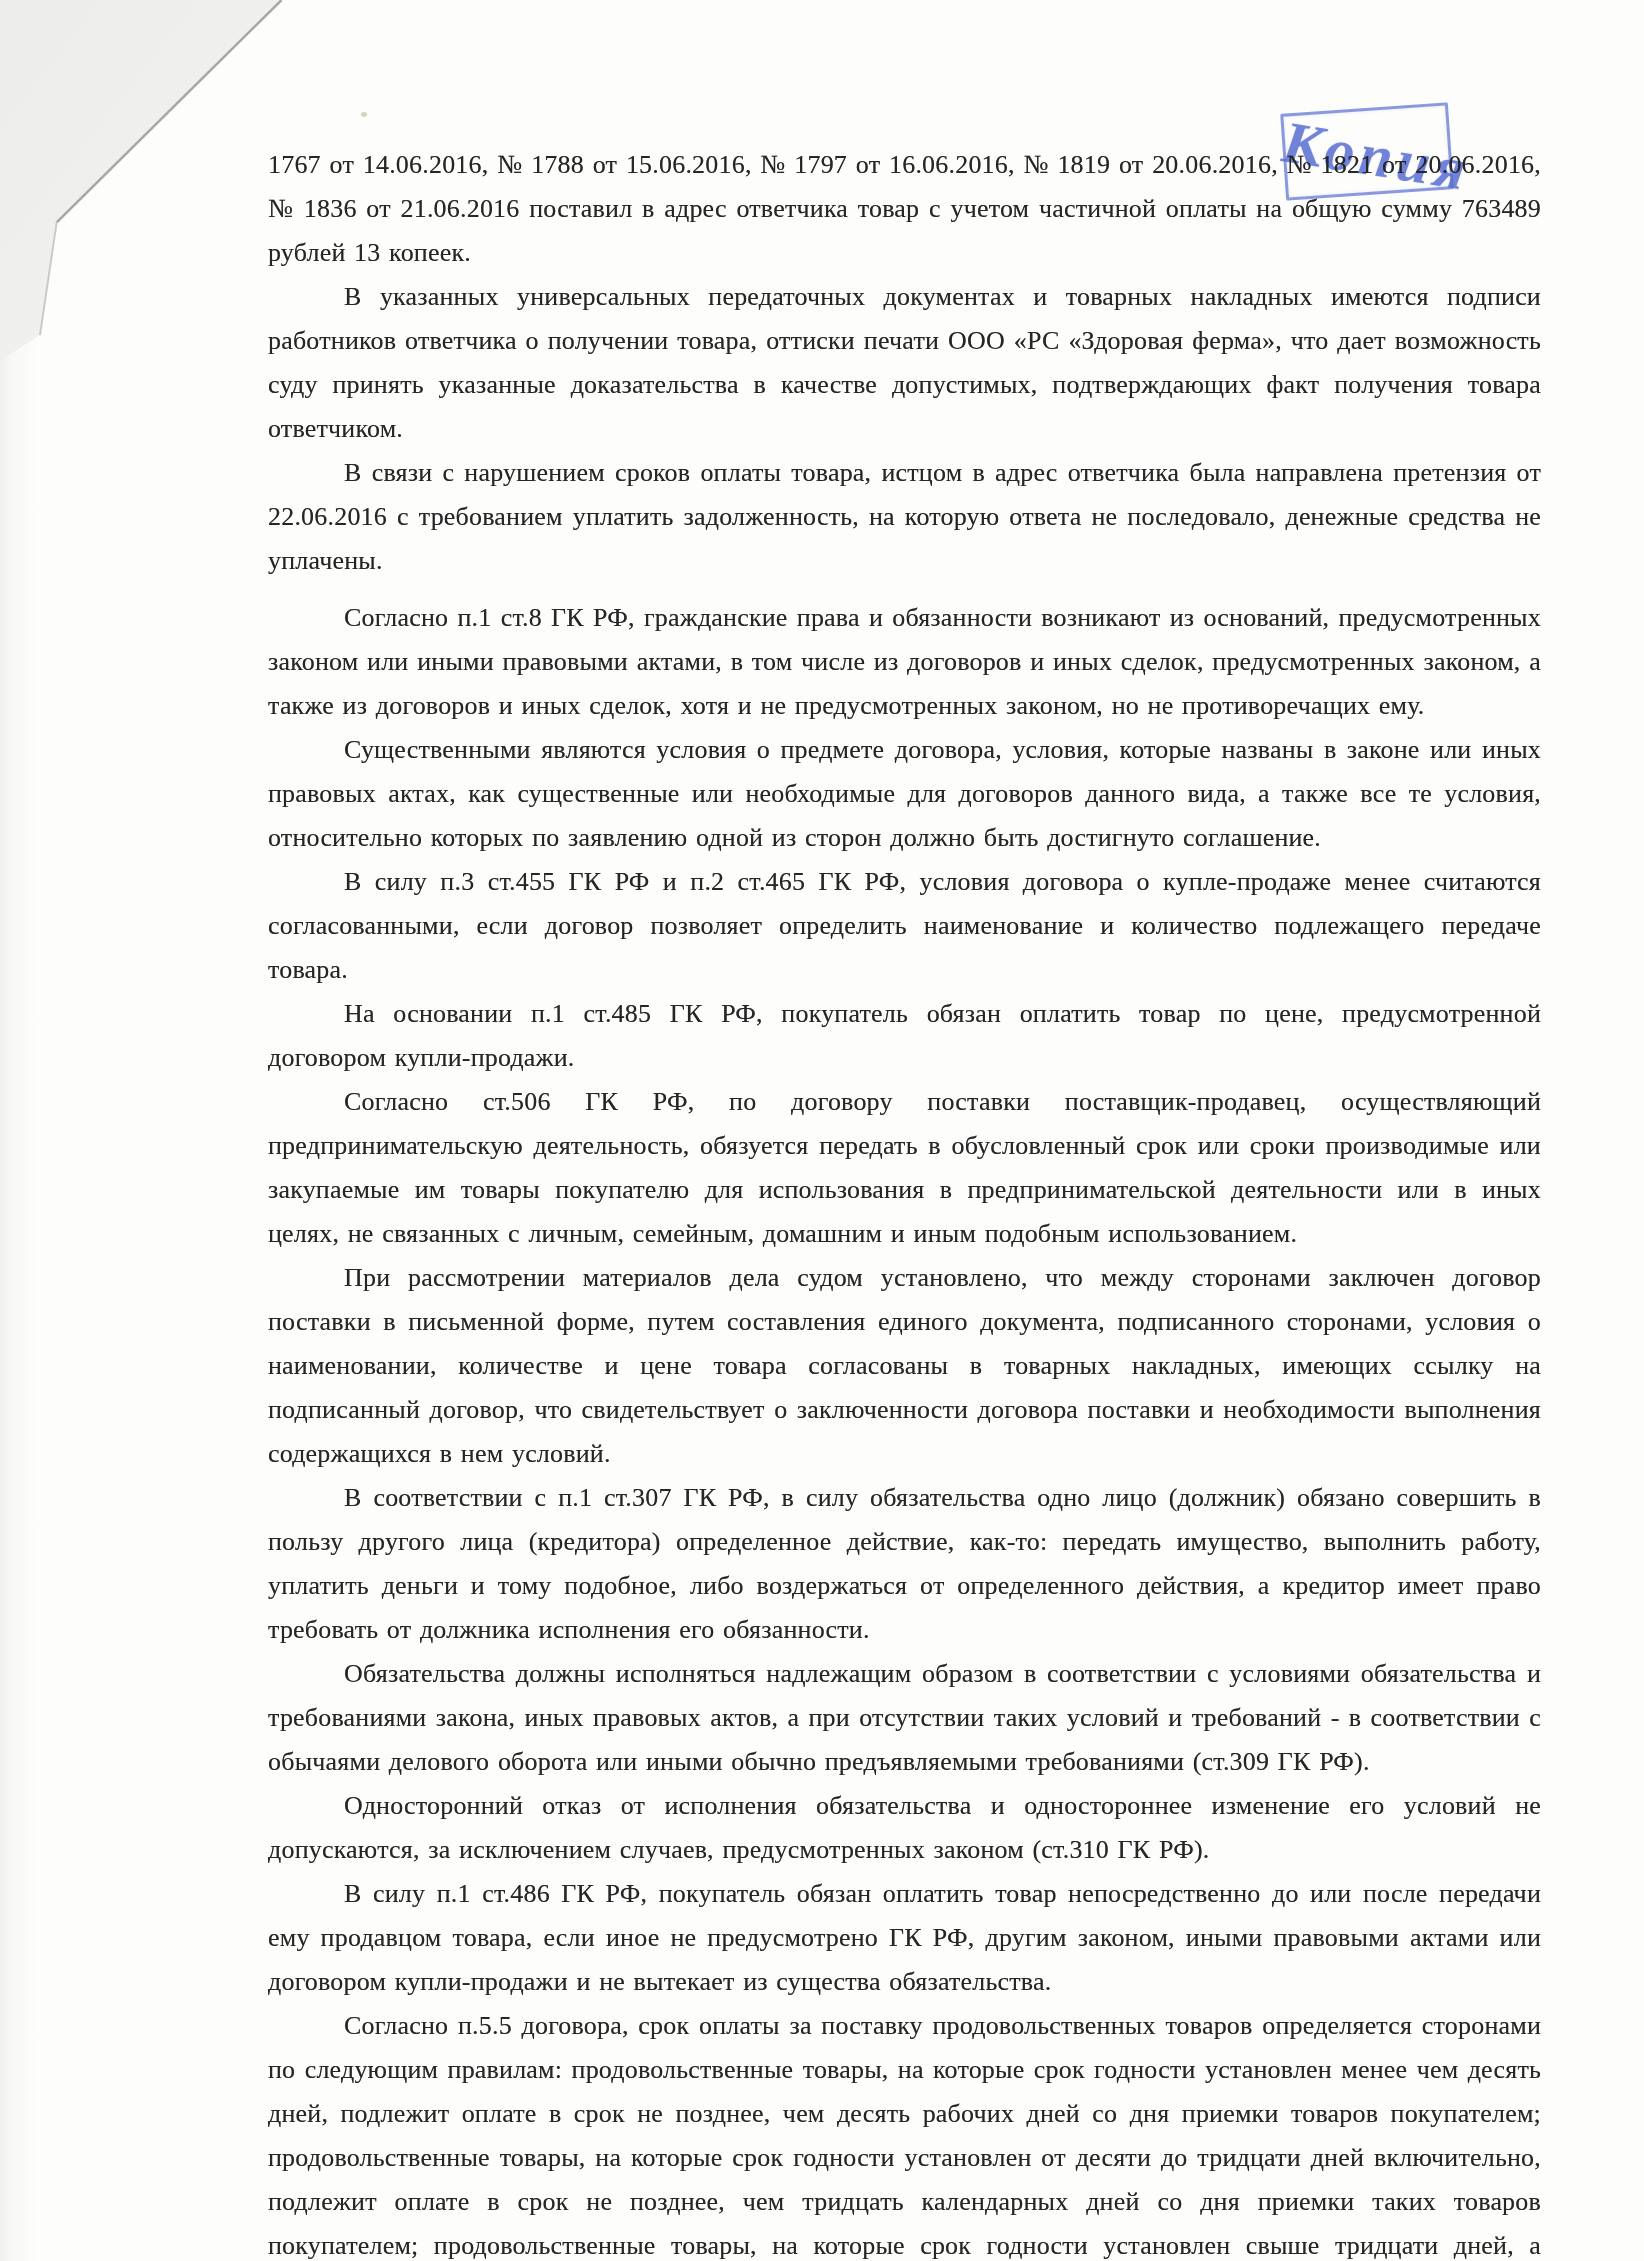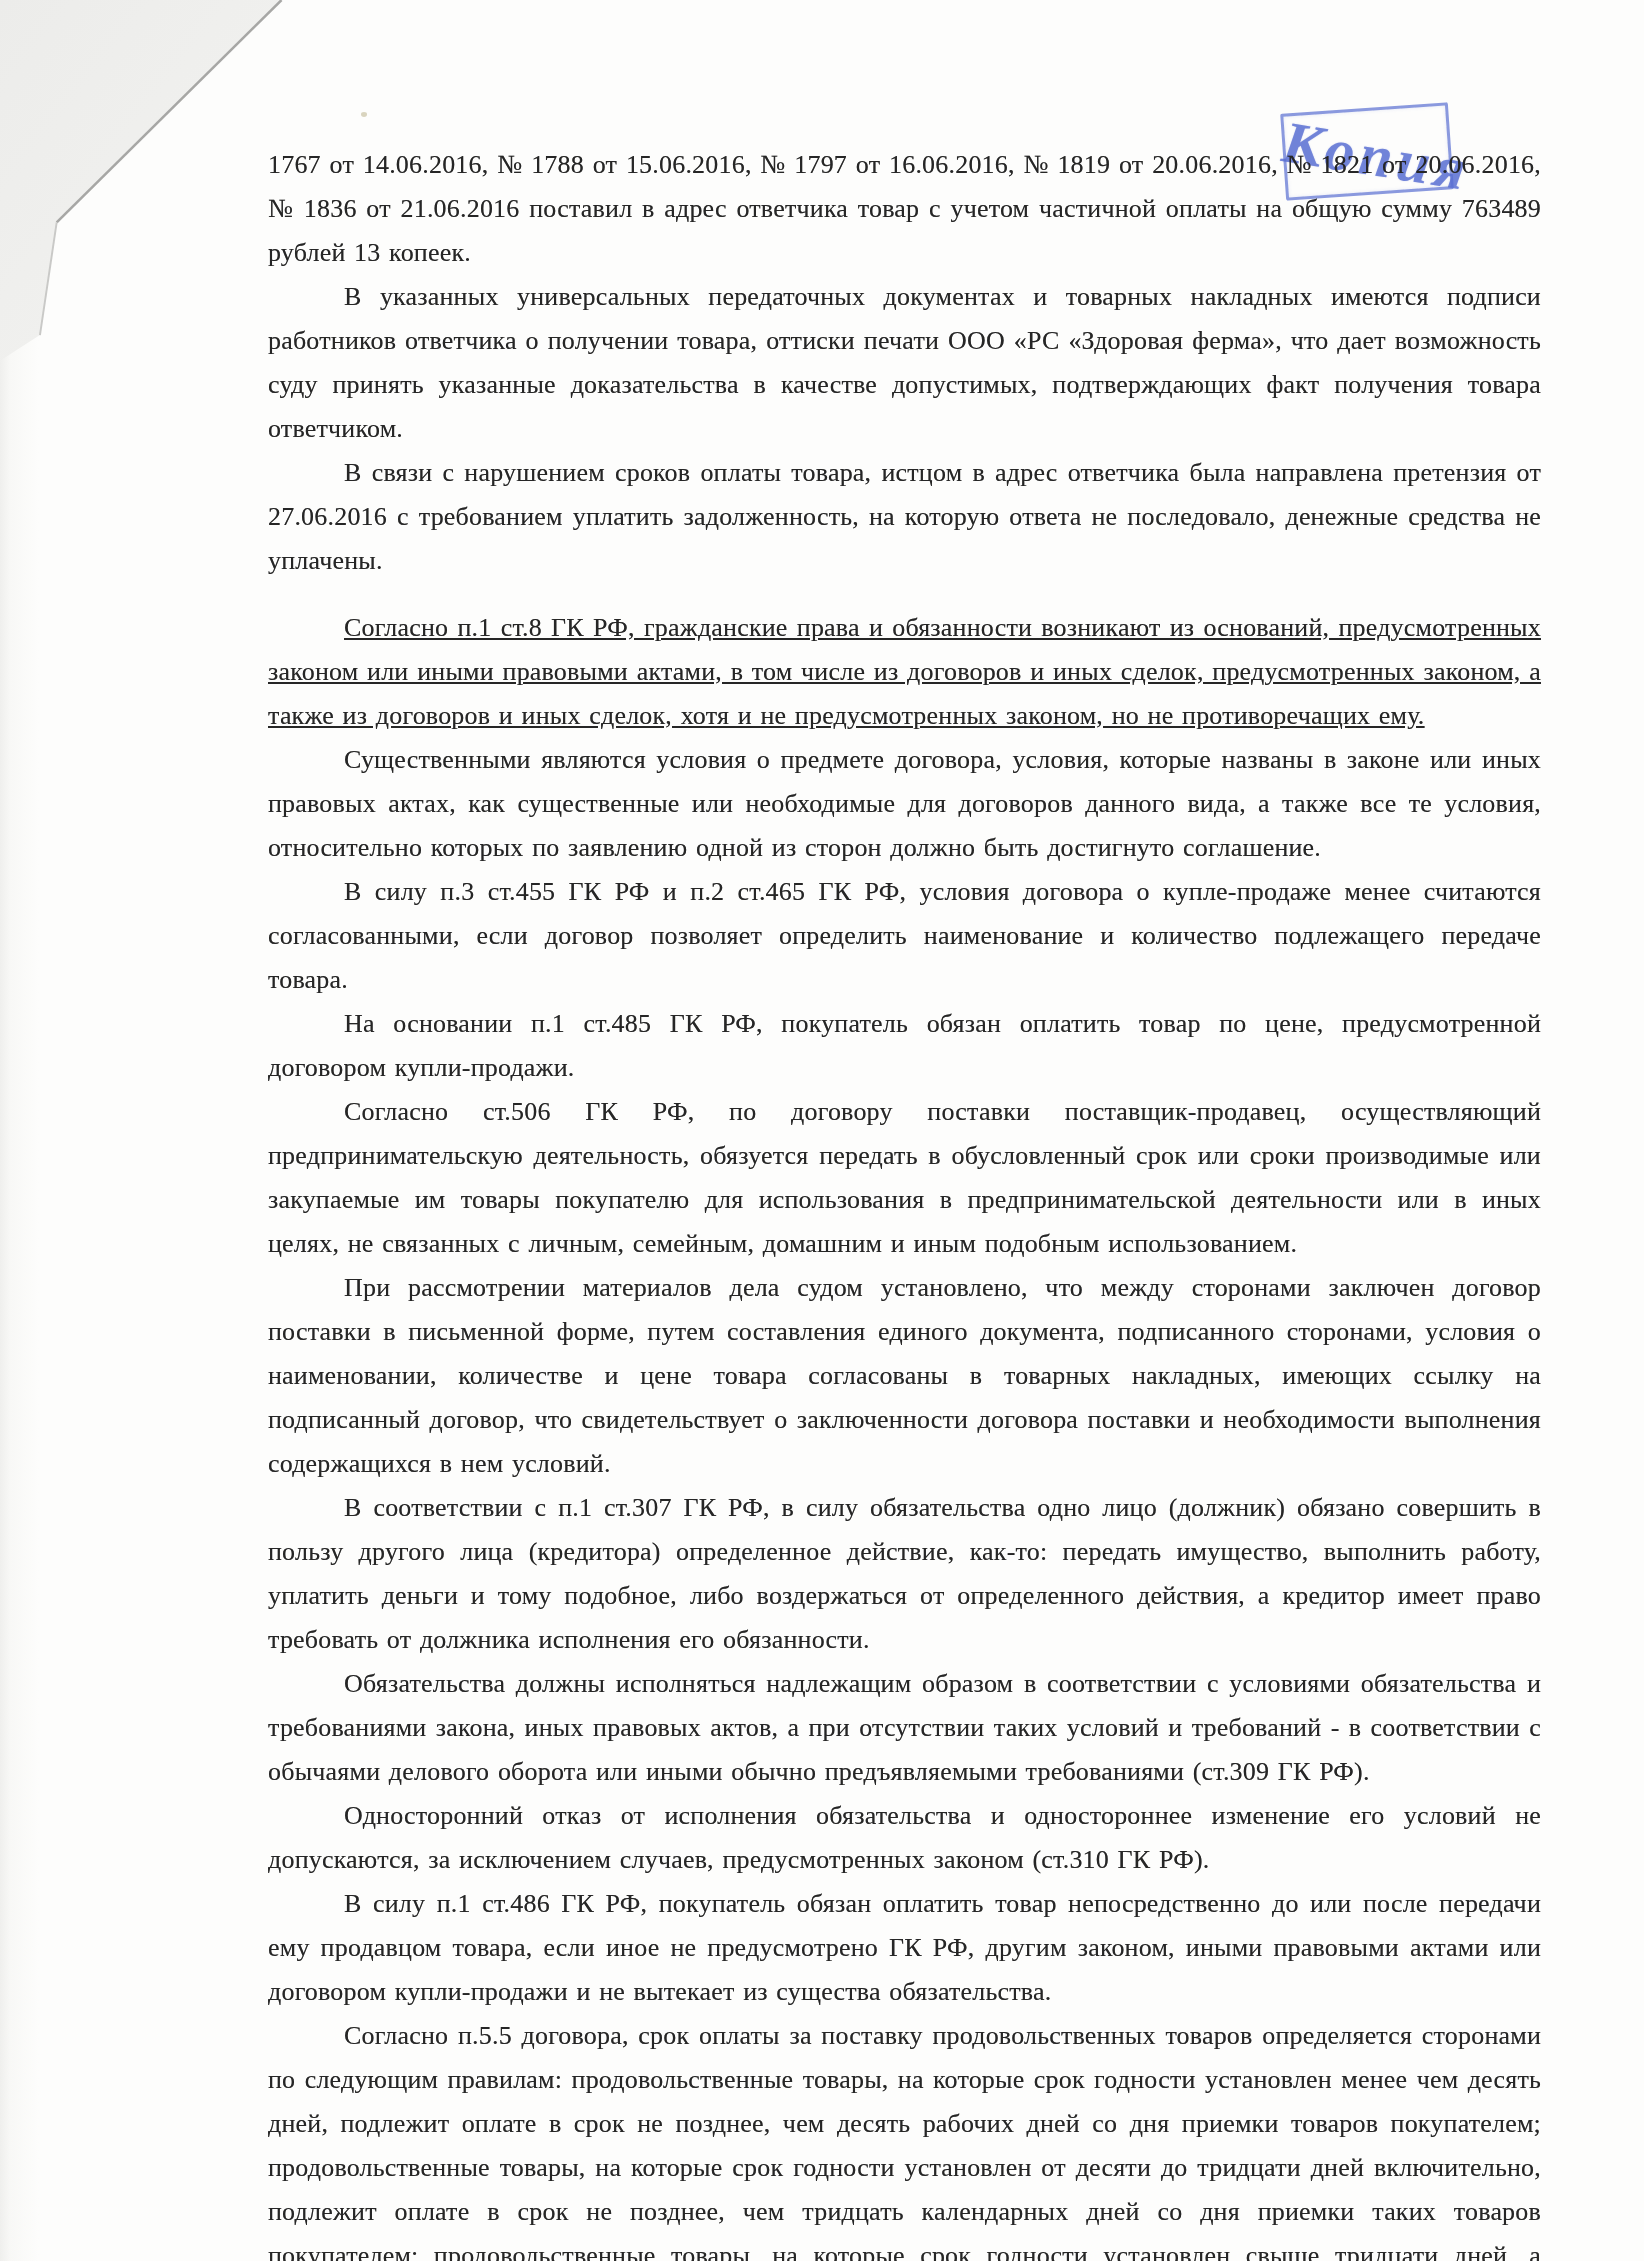--- a/index.html
+++ b/index.html
@@ -42,21 +42,21 @@
     word-spacing: 1.9px;
     letter-spacing: 0.2px;
     text-shadow: 0 0 0.6px rgba(20,20,20,0.45);
   }
   .textblock p {
     margin: 0;
     padding: 0;
     text-indent: 76px;
   }
   .textblock p.no-indent { text-indent: 0; }
-  .textblock p.gap-above { margin-top: 23px; text-decoration: underline; }
+  .textblock p.gap-above { margin-top: 13px; }
   .textblock p:last-child { text-align-last: left; }
   
   .stamp {
     position: absolute;
     left: 1283px;
     top: 108px;
     width: 162px;
     height: 81px;
     border: 3.2px solid rgba(88, 110, 210, 0.70);
     border-radius: 1.9px;
@@ -99,21 +99,21 @@
 
   <span class="speck" style="left:361px; top:112px;"></span>
 
   <div class="stamp">
     <span class="stamp-text">Копия</span>
   </div>
 
   <div class="textblock">
     <p class="no-indent">1767 от 14.06.2016, № 1788 от 15.06.2016, № 1797 от 16.06.2016, № 1819 от 20.06.2016, № 1821 от 20.06.2016, № 1836 от 21.06.2016 поставил в адрес ответчика товар с учетом частичной оплаты на общую сумму 763489 рублей 13 копеек.</p>
     <p>В указанных универсальных передаточных документах и товарных накладных имеются подписи работников ответчика о получении товара, оттиски печати ООО «РС «Здоровая ферма», что дает возможность суду принять указанные доказательства в качестве допустимых, подтверждающих факт получения товара ответчиком.</p>
-    <p>В связи с нарушением сроков оплаты товара, истцом в адрес ответчика была направлена претензия от 27.06.2016 с требованием уплатить задолженность, на которую ответа не последовало, денежные средства не уплачены.</p>
+    <p>В связи с нарушением сроков оплаты товара, истцом в адрес ответчика была направлена претензия от 22.06.2016 с требованием уплатить задолженность, на которую ответа не последовало, денежные средства не уплачены.</p>
     <p class="gap-above">Согласно п.1 ст.8 ГК РФ, гражданские права и обязанности возникают из оснований, предусмотренных законом или иными правовыми актами, в том числе из договоров и иных сделок, предусмотренных законом, а также из договоров и иных сделок, хотя и не предусмотренных законом, но не противоречащих ему.</p>
     <p>Существенными являются условия о предмете договора, условия, которые названы в законе или иных правовых актах, как существенные или необходимые для договоров данного вида, а также все те условия, относительно которых по заявлению одной из сторон должно быть достигнуто соглашение.</p>
     <p>В силу п.3 ст.455 ГК РФ и п.2 ст.465 ГК РФ, условия договора о купле-продаже менее считаются согласованными, если договор позволяет определить наименование и количество подлежащего передаче товара.</p>
     <p>На основании п.1 ст.485 ГК РФ, покупатель обязан оплатить товар по цене, предусмотренной договором купли-продажи.</p>
     <p>Согласно ст.506 ГК РФ, по договору поставки поставщик-продавец, осуществляющий предпринимательскую деятельность, обязуется передать в обусловленный срок или сроки производимые или закупаемые им товары покупателю для использования в предпринимательской деятельности или в иных целях, не связанных с личным, семейным, домашним и иным подобным использованием.</p>
     <p>При рассмотрении материалов дела судом установлено, что между сторонами заключен договор поставки в письменной  форме, путем составления единого документа, подписанного сторонами, условия о наименовании, количестве и цене товара согласованы в товарных накладных, имеющих ссылку на подписанный договор, что свидетельствует о заключенности договора поставки и необходимости выполнения содержащихся в нем условий.</p>
     <p>В соответствии с п.1 ст.307 ГК РФ, в силу обязательства одно лицо (должник) обязано совершить в пользу другого лица (кредитора) определенное действие, как-то: передать имущество, выполнить работу, уплатить деньги и тому подобное, либо воздержаться от определенного действия, а кредитор имеет право требовать от должника исполнения его обязанности.</p>
     <p>Обязательства должны исполняться надлежащим образом в соответствии с условиями обязательства и требованиями закона, иных правовых актов, а при отсутствии таких условий и требований - в соответствии с обычаями делового оборота или иными обычно предъявляемыми требованиями (ст.309 ГК РФ).</p>
     <p>Односторонний отказ от исполнения обязательства и одностороннее изменение его условий не допускаются, за исключением случаев, предусмотренных законом (ст.310 ГК РФ).</p>
     <p>В силу п.1 ст.486 ГК РФ, покупатель обязан оплатить товар непосредственно до или после передачи ему продавцом товара, если иное не предусмотрено ГК РФ, другим законом, иными правовыми актами или договором купли-продажи и не вытекает из существа обязательства.</p>

